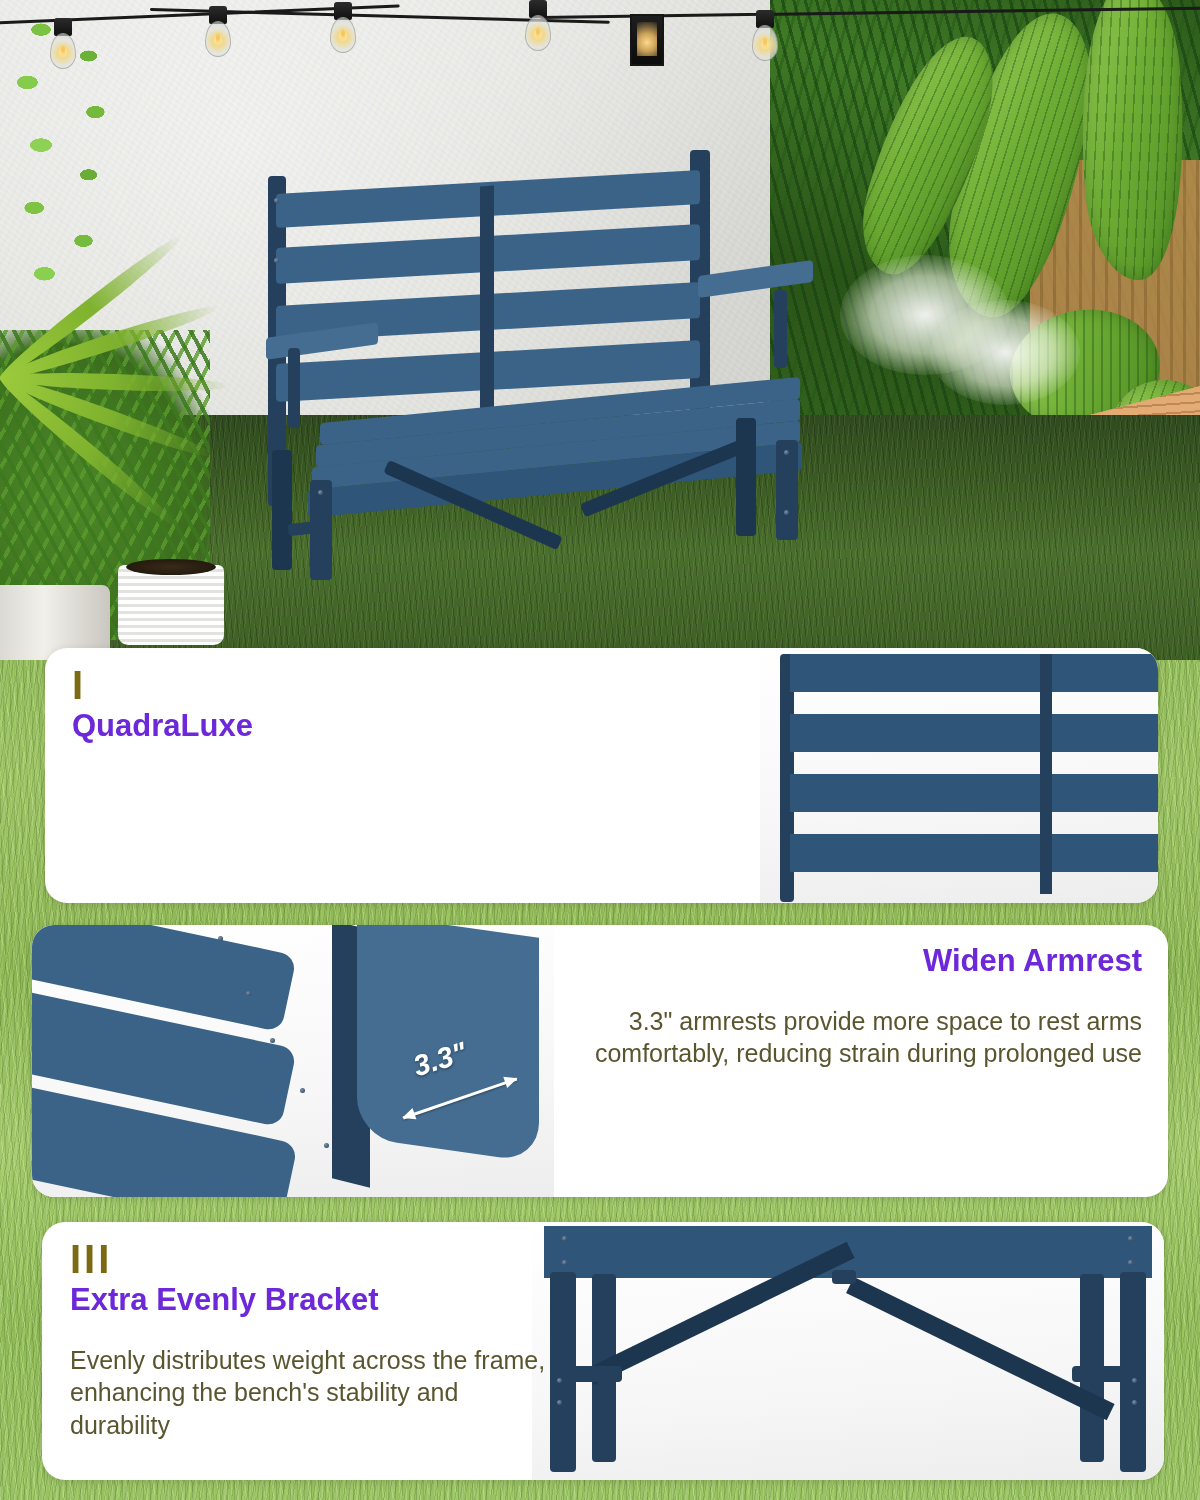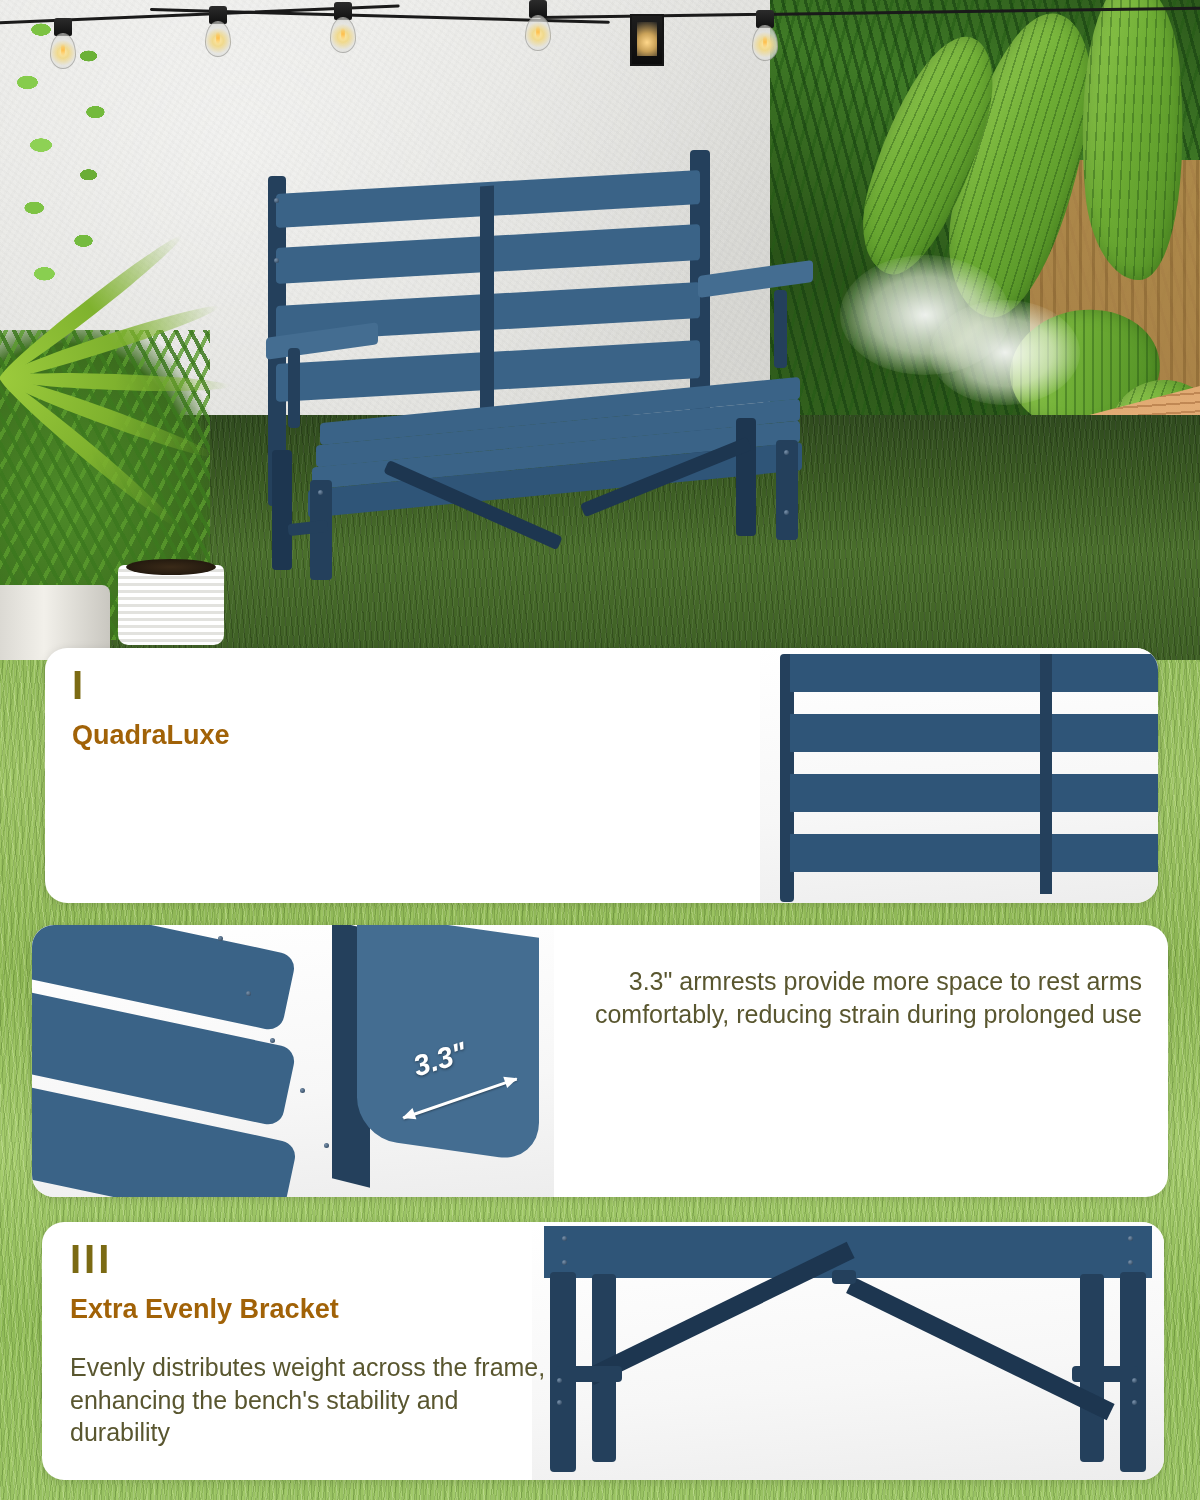--- a/index.html
+++ b/index.html
@@ -220,24 +220,24 @@
     font-family: "Liberation Sans", sans-serif;
     font-weight: bold;
     font-size: 40px;
     line-height: 0.95;
     letter-spacing: 3px;
     color: #7b6a13;
   }
   .feat-title {
     font-family: "Liberation Sans", sans-serif;
     font-weight: bold;
-    font-size: 27px;
+    font-size: 31px;
     line-height: 1.15;
-    color: #a16207;
-    margin-top: 16px;
+    color: #6d28d9;
+    margin-top: 4px;
   }
   .feat-body {
     font-family: "Liberation Sans", sans-serif;
     font-weight: normal;
     font-size: 25px;
     line-height: 1.30;
     color: #59562f;
     margin-top: 26px;
   }
   .align-right { text-align: right; }
@@ -404,25 +404,26 @@
       <div class="screw" style="left:186px; top:11px;"></div>
       <div class="screw" style="left:214px; top:66px;"></div>
       <div class="screw" style="left:238px; top:113px;"></div>
       <div class="screw" style="left:268px; top:163px;"></div>
       <div class="screw" style="left:292px; top:218px;"></div>
 
       <div class="dim-arrow" style="left:368px; top:172px; width:120px; transform:rotate(-19deg);"></div>
       <div class="dim-label" style="left:381px; top:118px;">3.3"</div>
     </div>
     <div class="panel-text align-right" style="left:520px; top:14px; width:590px;">
+      <div class="feat-title">Widen Armrest</div>
       <div class="feat-body">3.3" armrests provide more space to rest arms comfortably, reducing strain during prolonged use</div>
     </div>
   </div>
 
-  <div class="panel" style="left:42px; top:1222px; width:1122px; height:258px;">
+  <div class="panel" style="left:42px; top:1222px; width:1122px; height:258px;border-radius:23px;">
     <div class="photo photo-white" style="left:490px; top:0; width:632px; height:258px;">
       <div class="bl" style="left:12px; top:4px; width:608px; height:52px;"></div>
       <div class="bl dark r" style="left:18px;  top:50px; width:26px; height:200px;"></div>
       <div class="bl dark r" style="left:588px; top:50px; width:26px; height:200px;"></div>
       <div class="bl dark r" style="left:60px;  top:52px; width:24px; height:188px;"></div>
       <div class="bl dark r" style="left:548px; top:52px; width:24px; height:188px;"></div>
       <div class="bl darker" style="left:58px; top:146px; width:290px; height:18px; transform:rotate(-26deg); transform-origin:left center;"></div>
       <div class="bl darker" style="left:318px; top:54px; width:290px; height:18px; transform:rotate(26deg); transform-origin:left center;"></div>
       <div class="bl dark r" style="left:300px; top:48px; width:24px; height:14px;"></div>
       <div class="bl dark r" style="left:24px;  top:144px; width:66px; height:16px;"></div>

